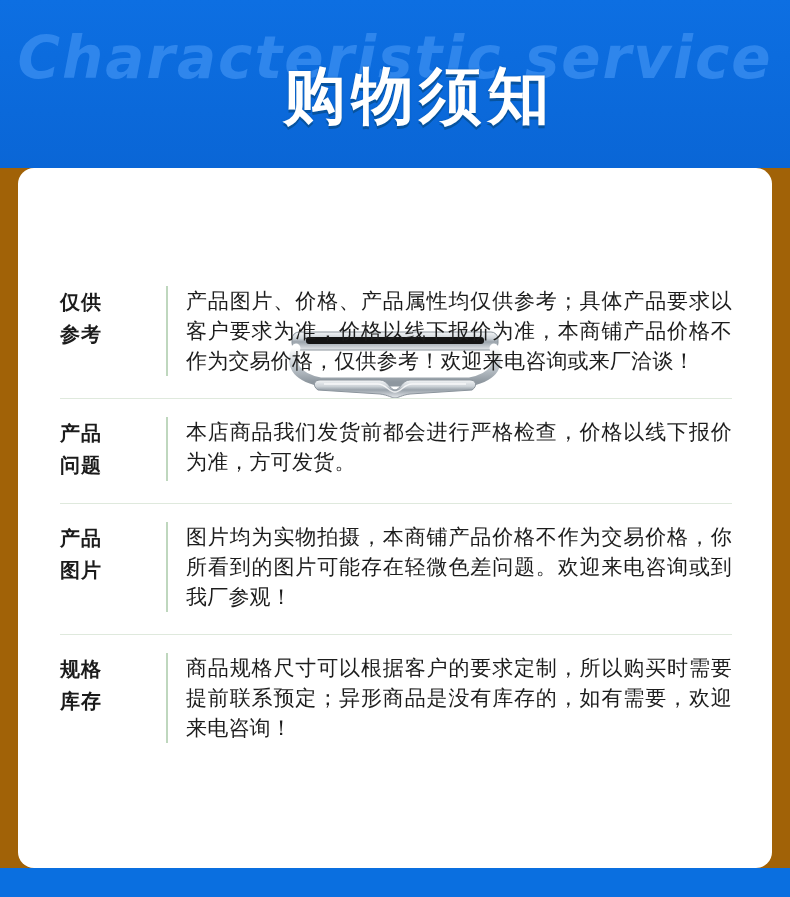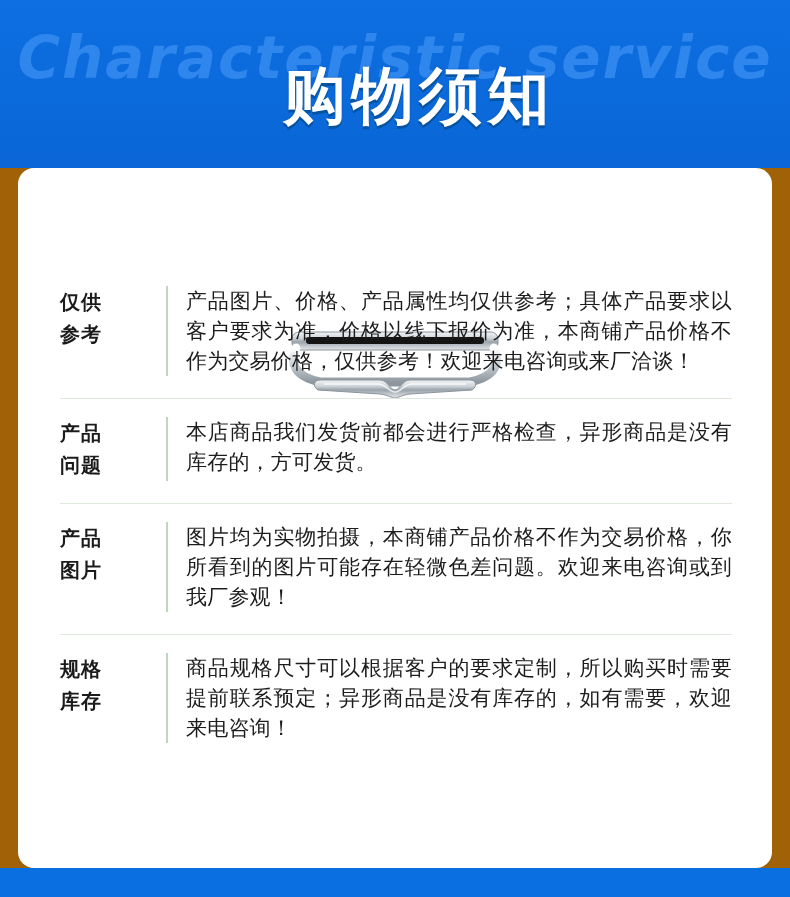--- a/index.html
+++ b/index.html
@@ -175,21 +175,21 @@
         <div class="row-label">仅供
 参考</div>
         <div class="row-divider"></div>
         <div class="row-text">产品图片、价格、产品属性均仅供参考；具体产品要求以客户要求为准，价格以线下报价为准，本商铺产品价格不作为交易价格，仅供参考！欢迎来电咨询或来厂洽谈！</div>
       </div>
 
       <div class="row">
         <div class="row-label">产品
 问题</div>
         <div class="row-divider"></div>
-        <div class="row-text">本店商品我们发货前都会进行严格检查，异形商品是没有库存的，方可发货。</div>
+        <div class="row-text">本店商品我们发货前都会进行严格检查，价格以线下报价为准，方可发货。</div>
       </div>
 
       <div class="row">
         <div class="row-label">产品
 图片</div>
         <div class="row-divider"></div>
         <div class="row-text">图片均为实物拍摄，本商铺产品价格不作为交易价格，你所看到的图片可能存在轻微色差问题。欢迎来电咨询或到我厂参观！</div>
       </div>
 
       <div class="row last">

